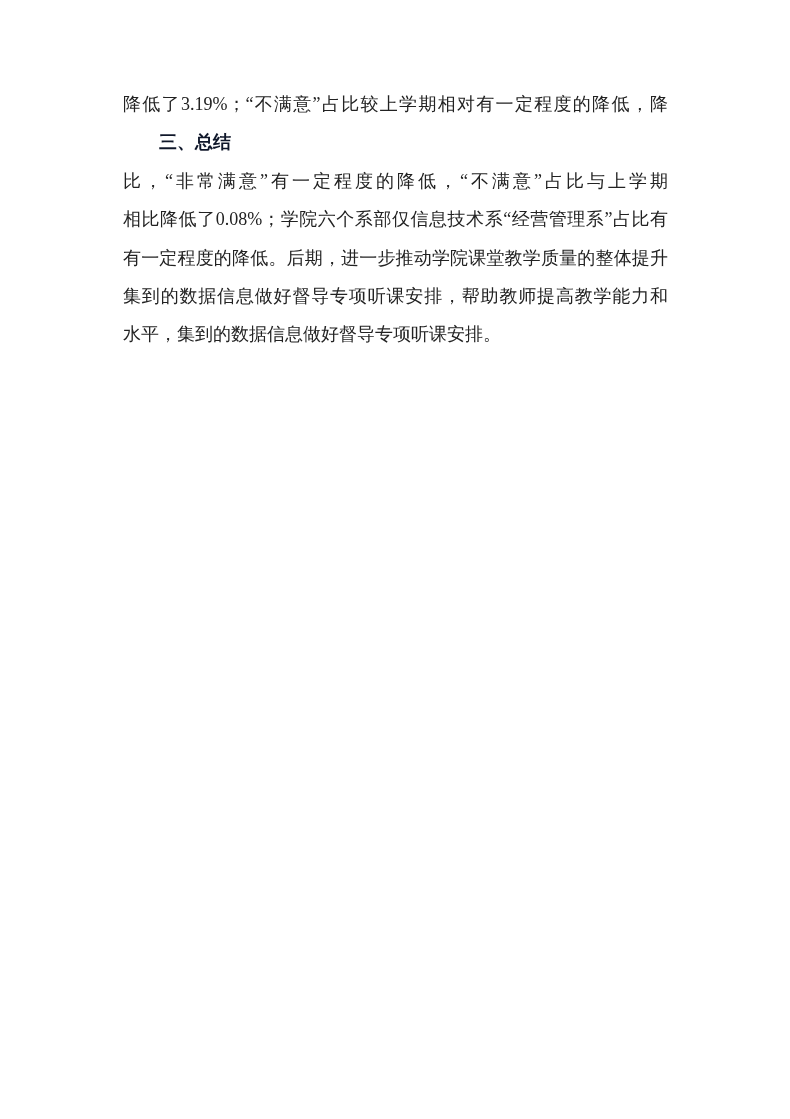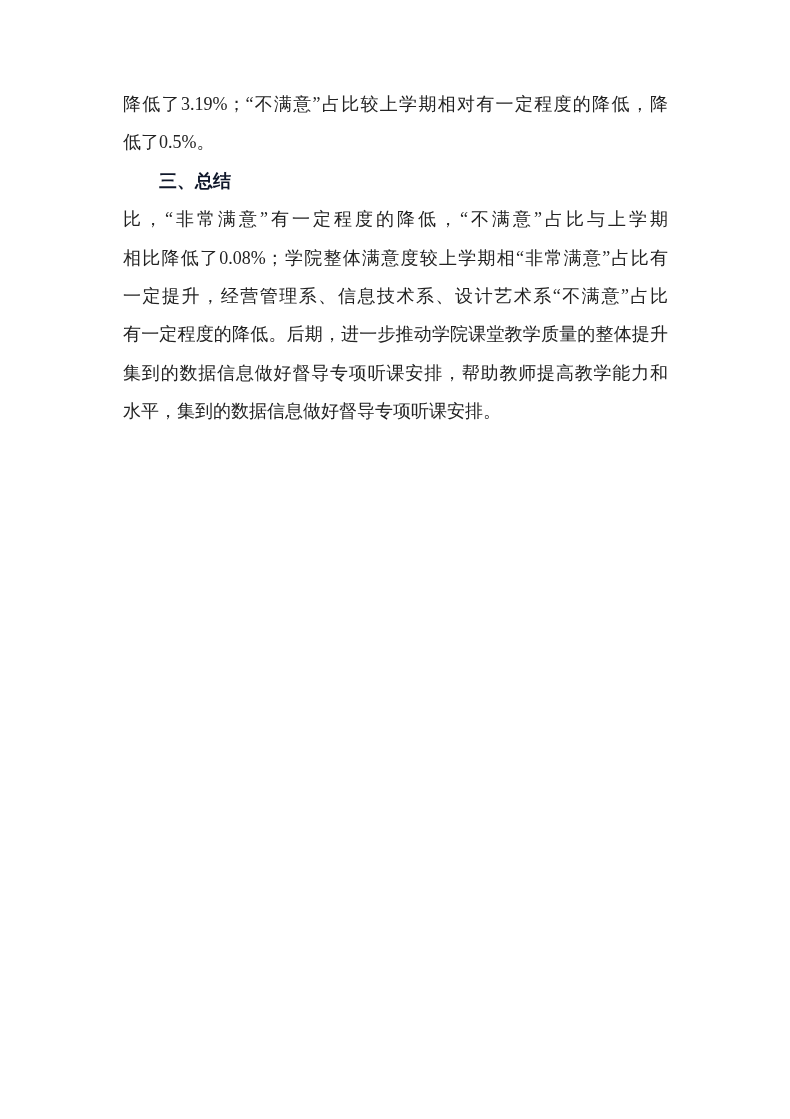--- a/index.html
+++ b/index.html
@@ -49,28 +49,26 @@
   }
 </style>
 </head>
 <body>
 
 <div class="page">
   <div class="content">
 
     <div>
       <div class="line just">降低了3.19%；“不满意”占比较上学期相对有一定程度的降低，降</div>
-      <div class="line">低了0.5%。</div>
     </div>
 
     <div class="line heading indent">三、总结</div>
 
     <div>
       <div class="line just">比，“非常满意”有一定程度的降低，“不满意”占比与上学期</div>
-      <div class="line just">相比降低了0.08%；学院整体满意度较上学期相“非常满意”占比有</div>
-      <div class="line just">一定提升，经营管理系、信息技术系、设计艺术系“不满意”占比</div>
+      <div class="line just">相比降低了0.08%；学院六个系部仅信息技术系“经营管理系”占比有</div>
       <div class="line just">有一定程度的降低。后期，进一步推动学院课堂教学质量的整体提升</div>
       <div class="line just">集到的数据信息做好督导专项听课安排，帮助教师提高教学能力和</div>
       <div class="line">水平，集到的数据信息做好督导专项听课安排。</div>
     </div>
 
   </div>
 </div>
 
 </body></html>

